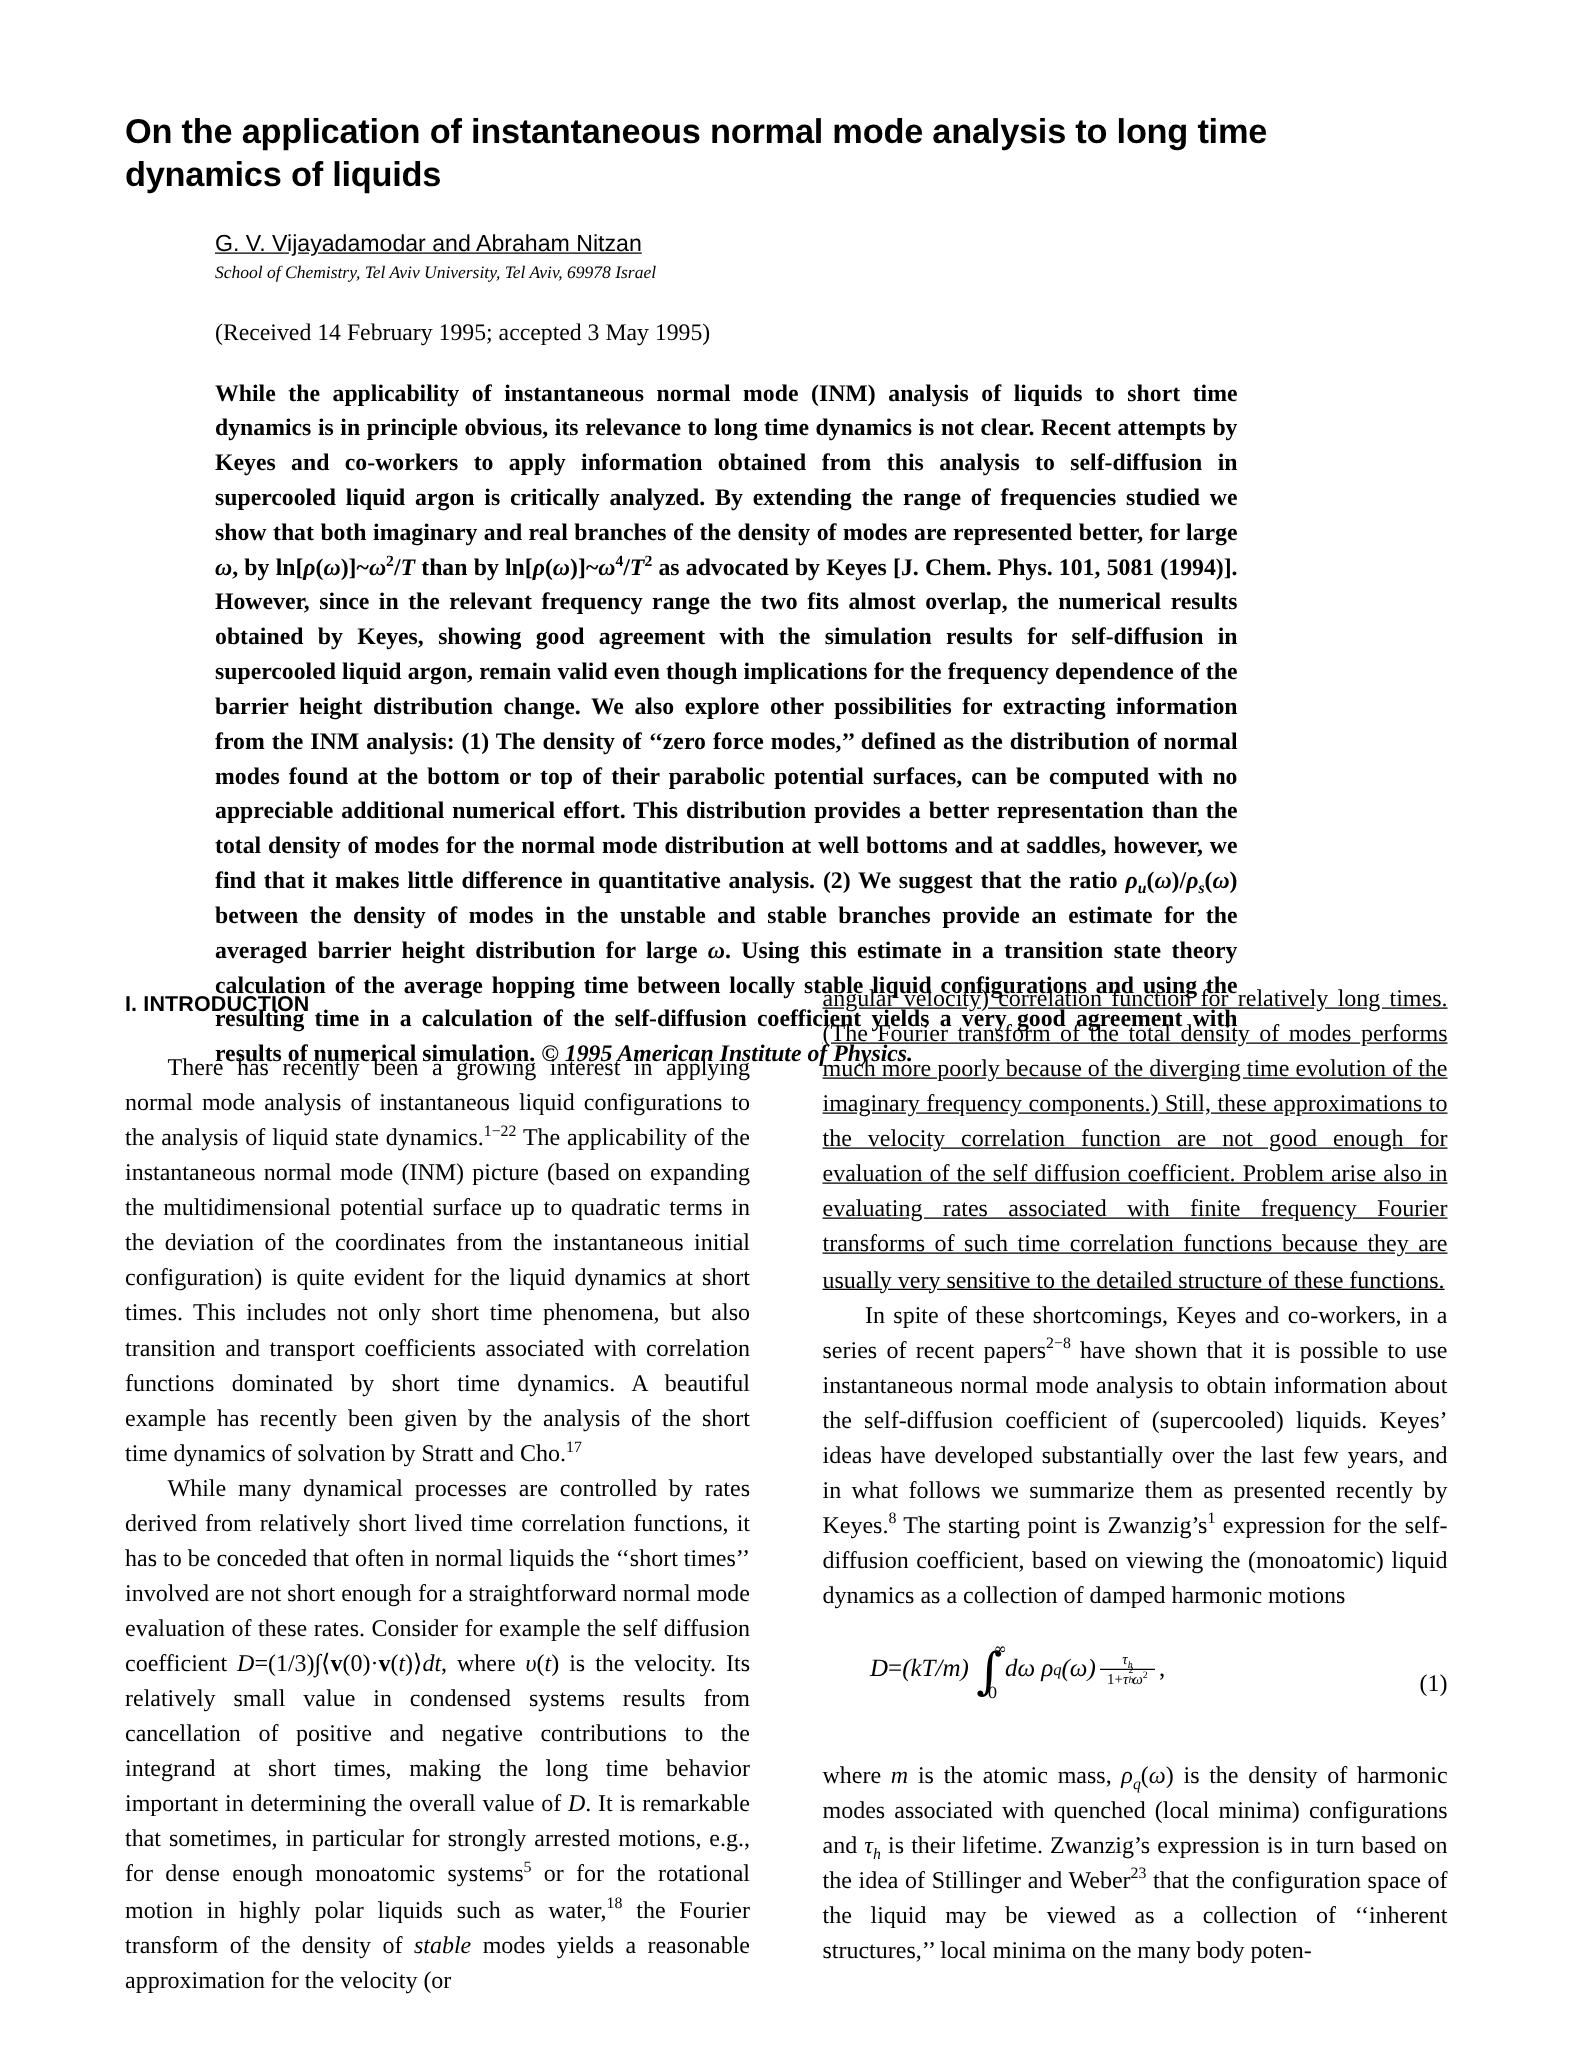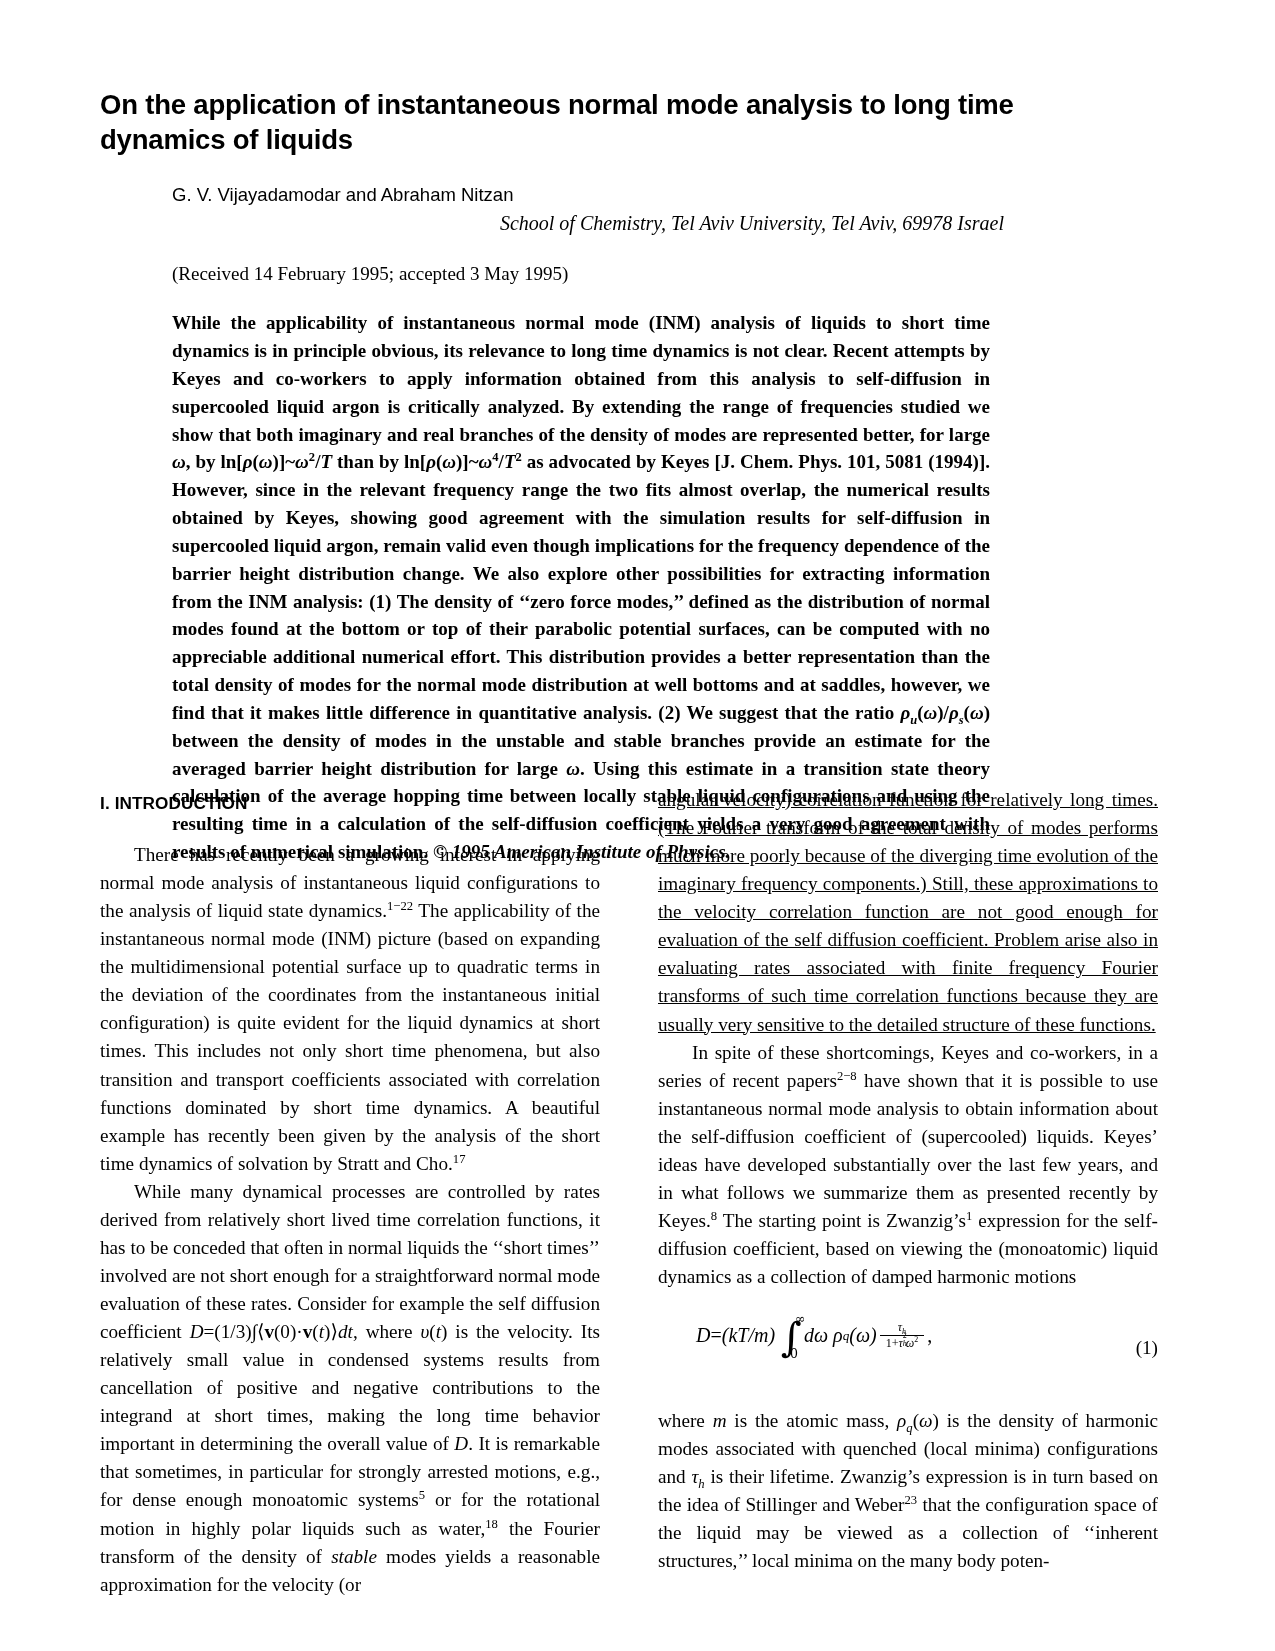--- a/index.html
+++ b/index.html
@@ -37,28 +37,28 @@
   }
   .authors-block {
     margin-left: 72px;
     margin-top: 26px;
   }
   .authors {
     font-family: "Liberation Sans", "DejaVu Sans", sans-serif;
     font-size: 18.5px;
     line-height: 1.3;
     margin: 0;
+    text-decoration: underline;
   }
   .affiliation {
     font-family: "Liberation Serif", "DejaVu Serif", serif;
     font-style: italic;
-    font-size: 20px;
+    font-size: 14px;
     line-height: 1.3;
     margin: 3px 0 0 0;
-    text-align: right;
   }
   .received {
     font-family: "Liberation Serif", "DejaVu Serif", serif;
     font-size: 19px;
     margin: 27px 0 0 0;
   }
 
   
   .abstract {
     margin: 24px 0 0 72px;

